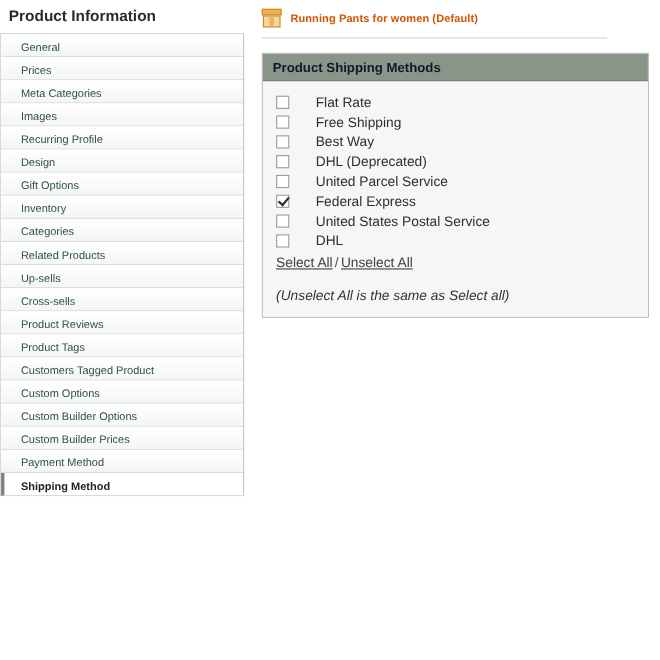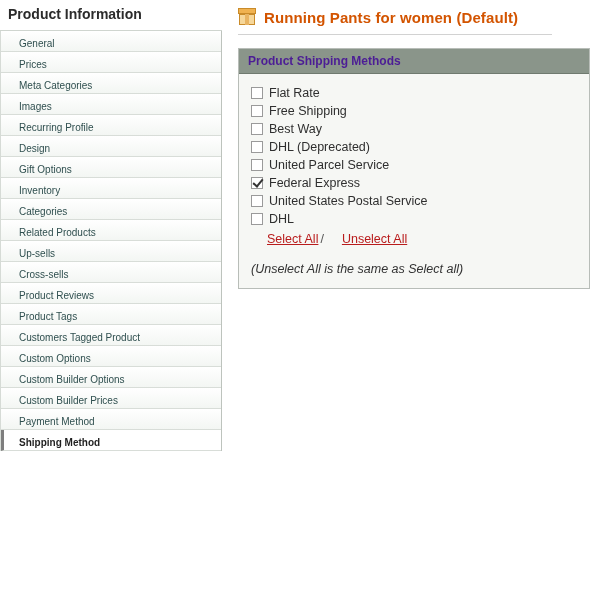--- a/index.html
+++ b/index.html
@@ -97,50 +97,50 @@
     border: 1px solid #c98b2a;
     box-sizing: border-box;
   }
   .box-icon .slit {
     position: absolute;
     left: 7px; top: 6px;
     width: 4px; height: 11px;
     background: #e8b463;
   }
   .page-title {
-    font-size: 15px;
+    font-size: 10px;
     font-weight: bold;
     color: #d35400;
     letter-spacing: 0.1px;
   }
 
   .fieldset {
     margin-top: 13px;
     border: 1px solid #b8bdb8;
     background: #f7f8f6;
     width: 352px;
     box-sizing: border-box;
   }
   .fieldset-head {
     background: linear-gradient(to bottom, #9aa69a 0%, #7f8c7f 100%);
     background: #8a958a;
-    color: #4c1d95;
+    color: #0f172a;
     font-weight: bold;
     font-size: 12px;
     padding: 5px 9px;
     border-bottom: 1px solid #6f7a6f;
   }
   .fieldset-body {
     padding: 10px 12px 12px 12px;
     background: #f6f7f4;
   }
   .check-row {
     display: flex;
     align-items: center;
-    gap: 6px;
+    gap: 24px;
     padding: 1px 0;
     line-height: 16px;
   }
   .check-row label {
     font-size: 12.5px;
     color: #2f2f2f;
     cursor: pointer;
   }
   .cb {
     width: 12px;
@@ -161,24 +161,23 @@
     height: 8px;
     border: solid #333333;
     border-width: 0 2px 2px 0;
     transform: rotate(40deg);
   }
   .links-row {
     margin-top: 4px;
     font-size: 12.5px;
   }
   .links-row a {
-    color: #b91c1c;
+    color: #404040;
     text-decoration: underline;
     cursor: pointer;
-    margin-left: 16px;
   }
   .links-row .sep {
     color: #555555;
     padding: 0 2px;
   }
   .note {
     margin-top: 16px;
     font-style: italic;
     font-size: 12.5px;
     color: #333333;

